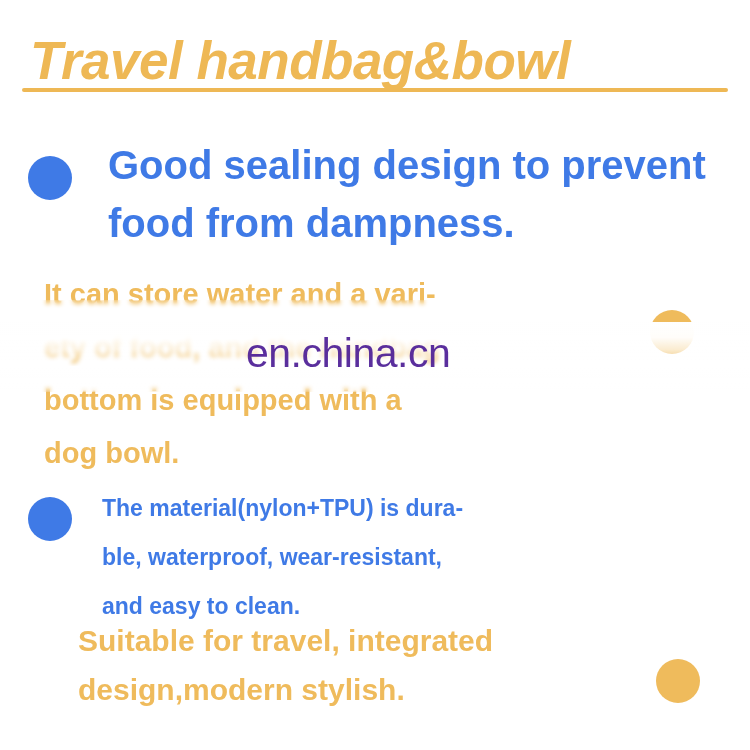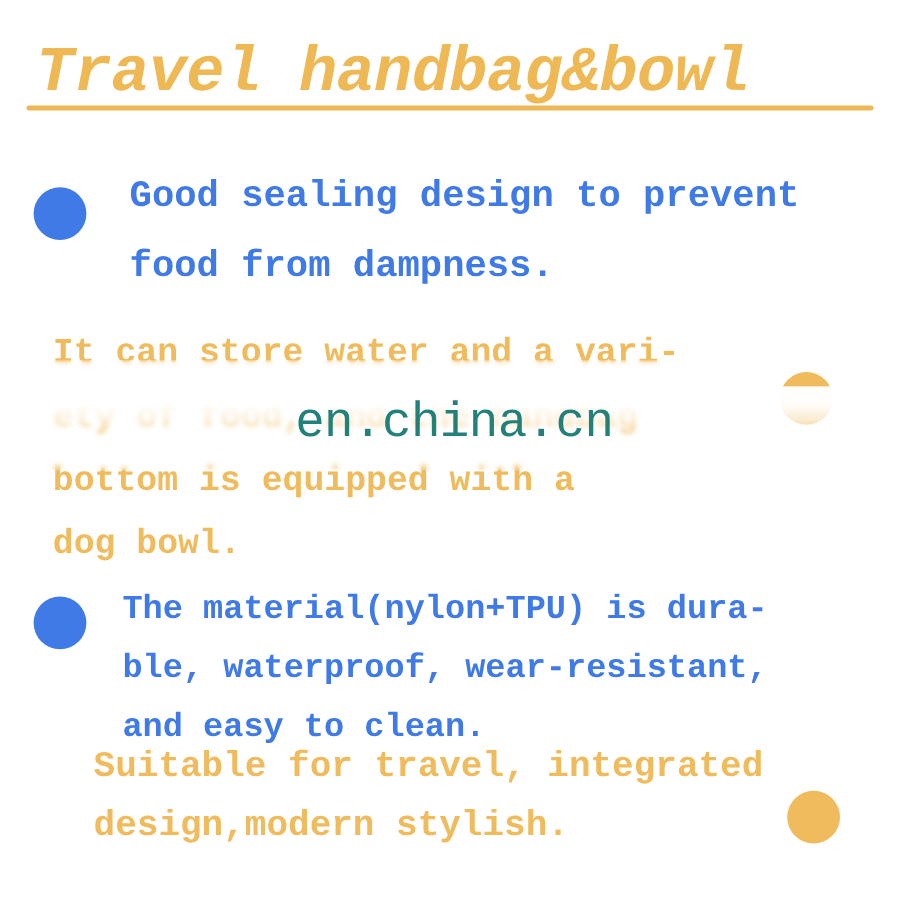--- a/index.html
+++ b/index.html
@@ -10,21 +10,20 @@
   }
   body {
     font-family: "Liberation Sans", sans-serif;
   }
   #poster {
     position: relative;
     width: 750px;
     height: 750px;
     background: #ffffff;
     overflow: hidden;
-    font-family: Liberation Mono, monospace;
   }
 
   
   .title {
     position: absolute;
     left: 30px;
     top: 33px;
     width: 700px;
     font-size: 53px;
     line-height: 56px;
@@ -65,35 +64,35 @@
     font-weight: 700;
     white-space: pre-line;
   }
   .para.blue { color: #3f7ae6; }
   .para.gold { color: #efbb5c; }
 
   #para-sealing {
     left: 108px;
     top: 136px;
     width: 640px;
-    font-size: 31px;
+    font-size: 40px;
     line-height: 58px;
   }
   #para-storage {
     left: 44px;
     top: 268px;
     width: 620px;
     font-size: 29px;
     line-height: 53px;
   }
   #para-material {
     left: 102px;
     top: 484px;
     width: 645px;
-    font-size: 28px;
+    font-size: 23px;
     line-height: 49px;
   }
   #para-suitable {
     left: 78px;
     top: 616px;
     width: 600px;
     font-size: 30px;
     line-height: 49px;
   }
 
@@ -136,21 +135,21 @@
   }
 
   
   #watermark {
     position: absolute;
     left: 246px;
     top: 333px;
     font-size: 41px;
     line-height: 41px;
     font-weight: 400;
-    color: #0f766e;
+    color: #4c1d95;
     opacity: 0.92;
     letter-spacing: -0.5px;
     white-space: nowrap;
     pointer-events: none;
   }
 </style>
 </head>
 <body>
 
 <div id="poster">

